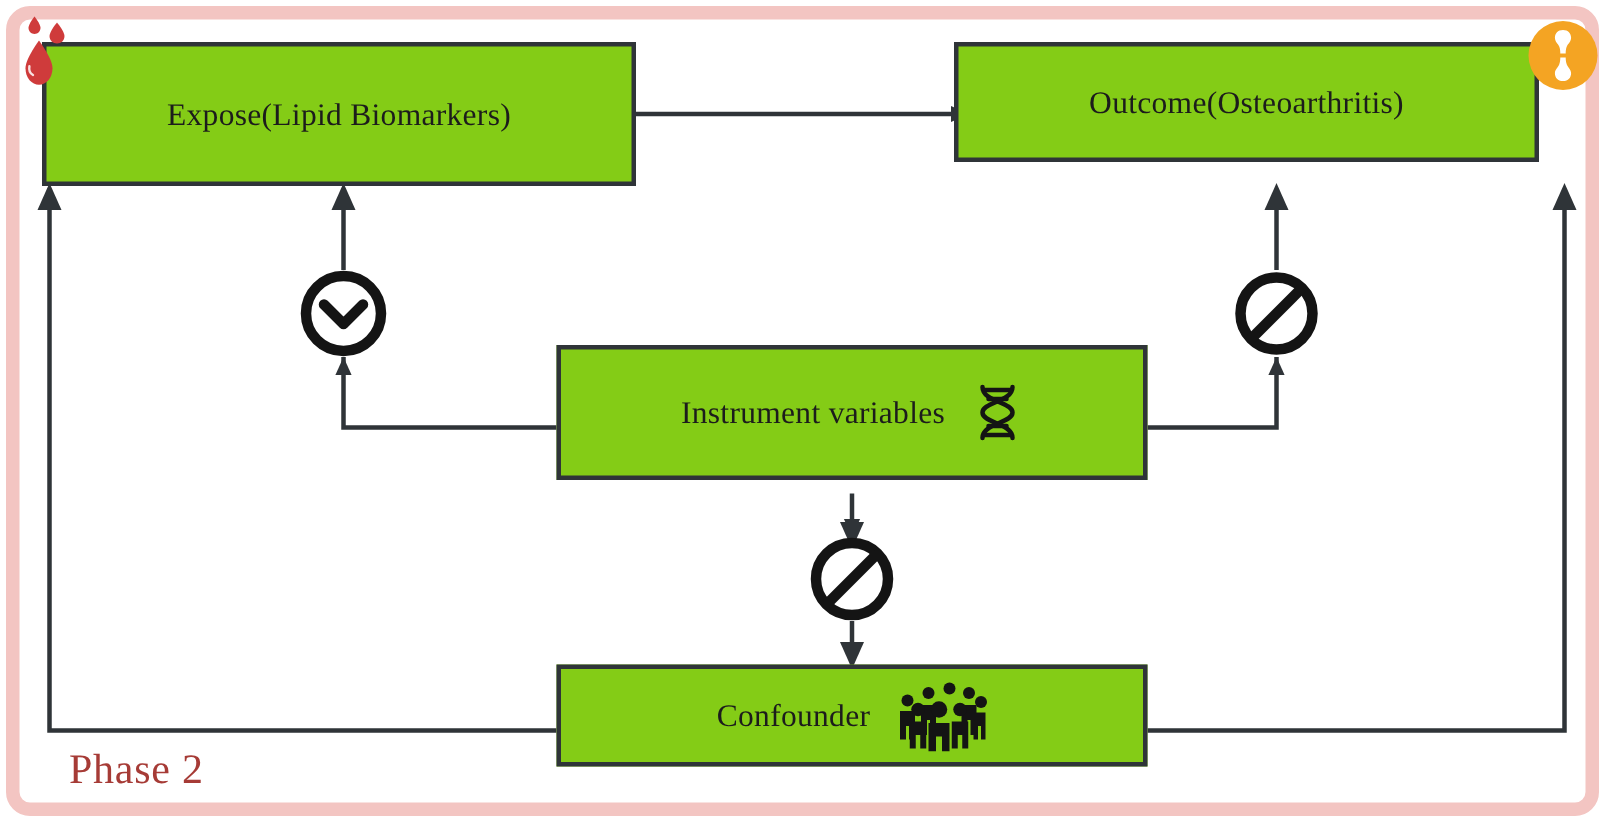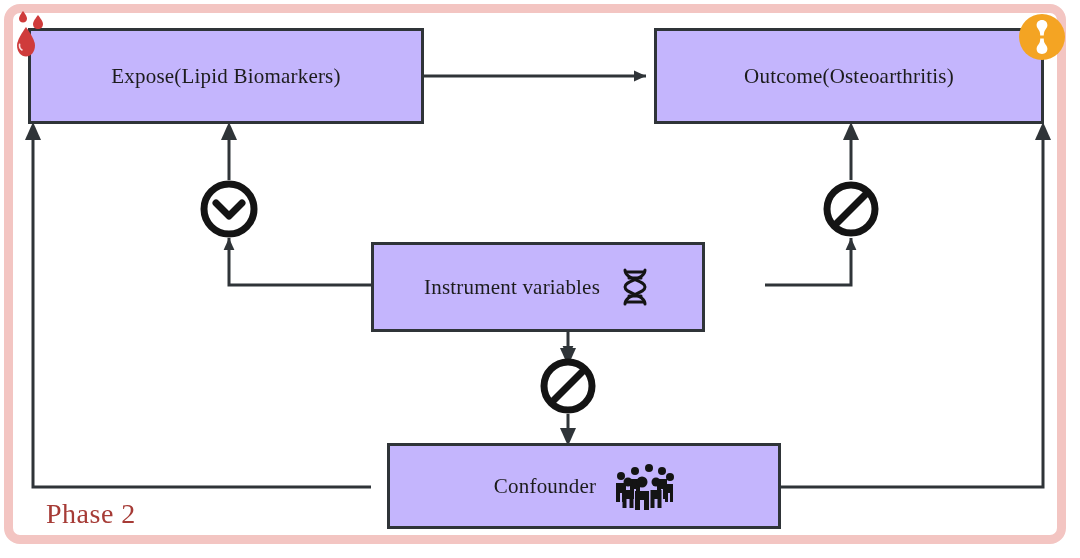--- a/index.html
+++ b/index.html
@@ -32,39 +32,39 @@
   }
   .svg-layer {
     position: absolute;
     left: 0;
     top: 0;
     width: 1080px;
     height: 558px;
   }
   .node-box {
     position: absolute;
-    background: #c4b5fd;
+    background: #84cc16;
     border: 3px solid #2f3438;
     box-sizing: border-box;
     display: flex;
     align-items: center;
     justify-content: center;
     gap: 18px;
   }
   .node-label {
     font-family: "Liberation Serif", "DejaVu Serif", serif;
     font-size: 21px;
     color: #1c1c1c;
     letter-spacing: 0.2px;
     white-space: nowrap;
   }
   #box-expose  { left: 28px;  top: 28px;  width: 396px; height: 96px; }
-  #box-outcome { left: 654px; top: 28px;  width: 390px; height: 96px; }
-  #box-iv      { left: 371px; top: 242px; width: 334px; height: 90px; justify-content: center; }
-  #box-conf    { left: 371px; top: 443px; width: 394px; height: 86px; margin-left: 16px; }
+  #box-outcome { left: 636px; top: 28px;  width: 390px; height: 80px; }
+  #box-iv      { left: 371px; top: 230px; width: 394px; height: 90px; justify-content: center; }
+  #box-conf    { left: 371px; top: 443px; width: 394px; height: 68px; }
 
   .phase-label {
     position: absolute;
     left: 36px;
     top: 498px;
     font-family: "Liberation Serif", "DejaVu Serif", serif;
     font-size: 28px;
     color: #a63b36;
     letter-spacing: 0.5px;
     margin-left: 10px;

